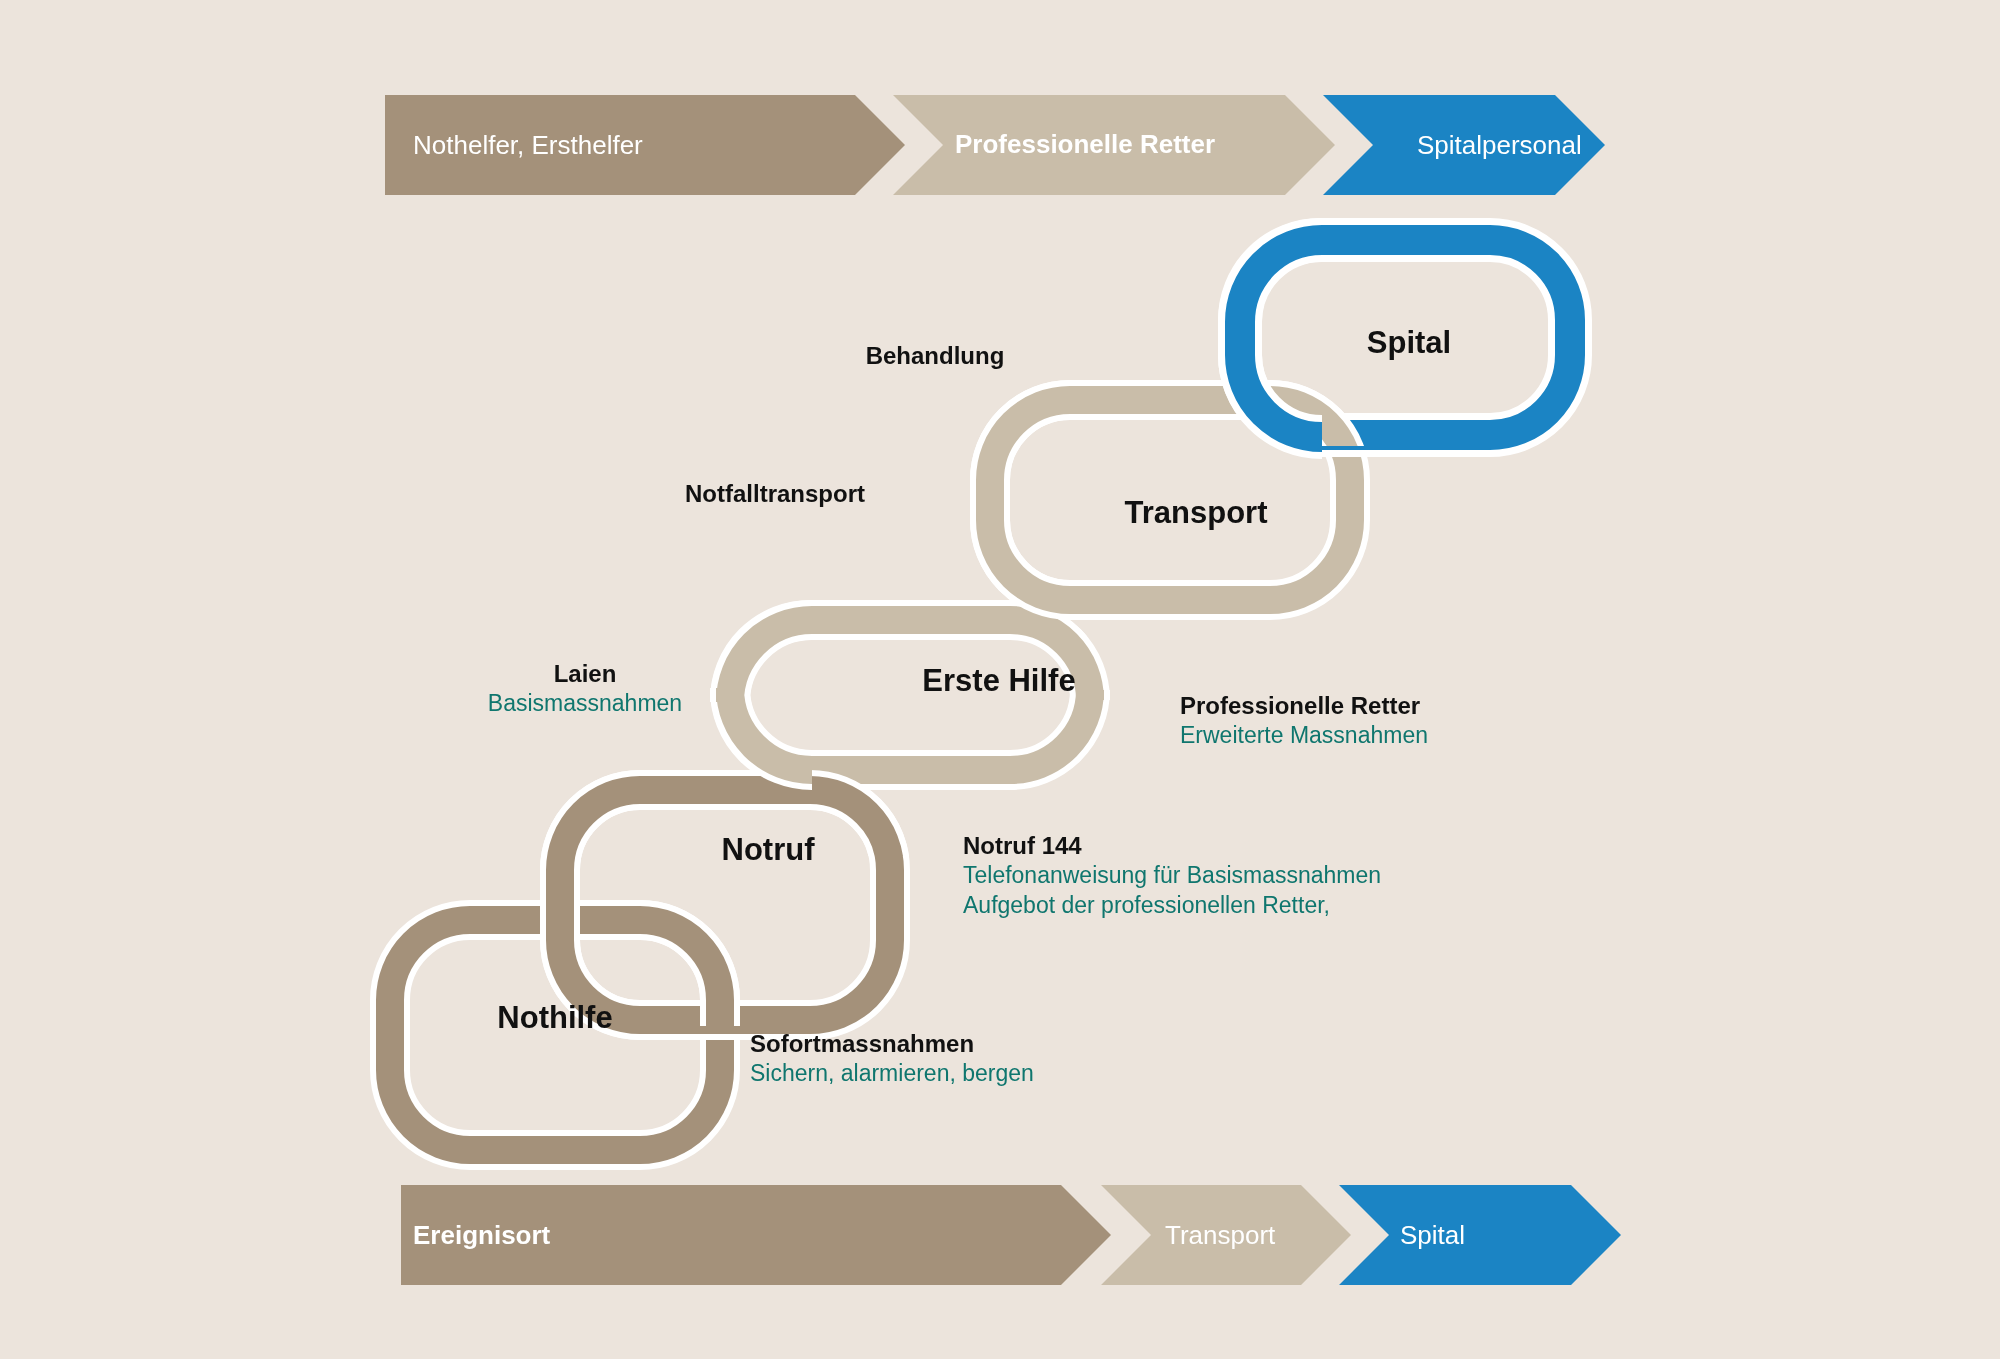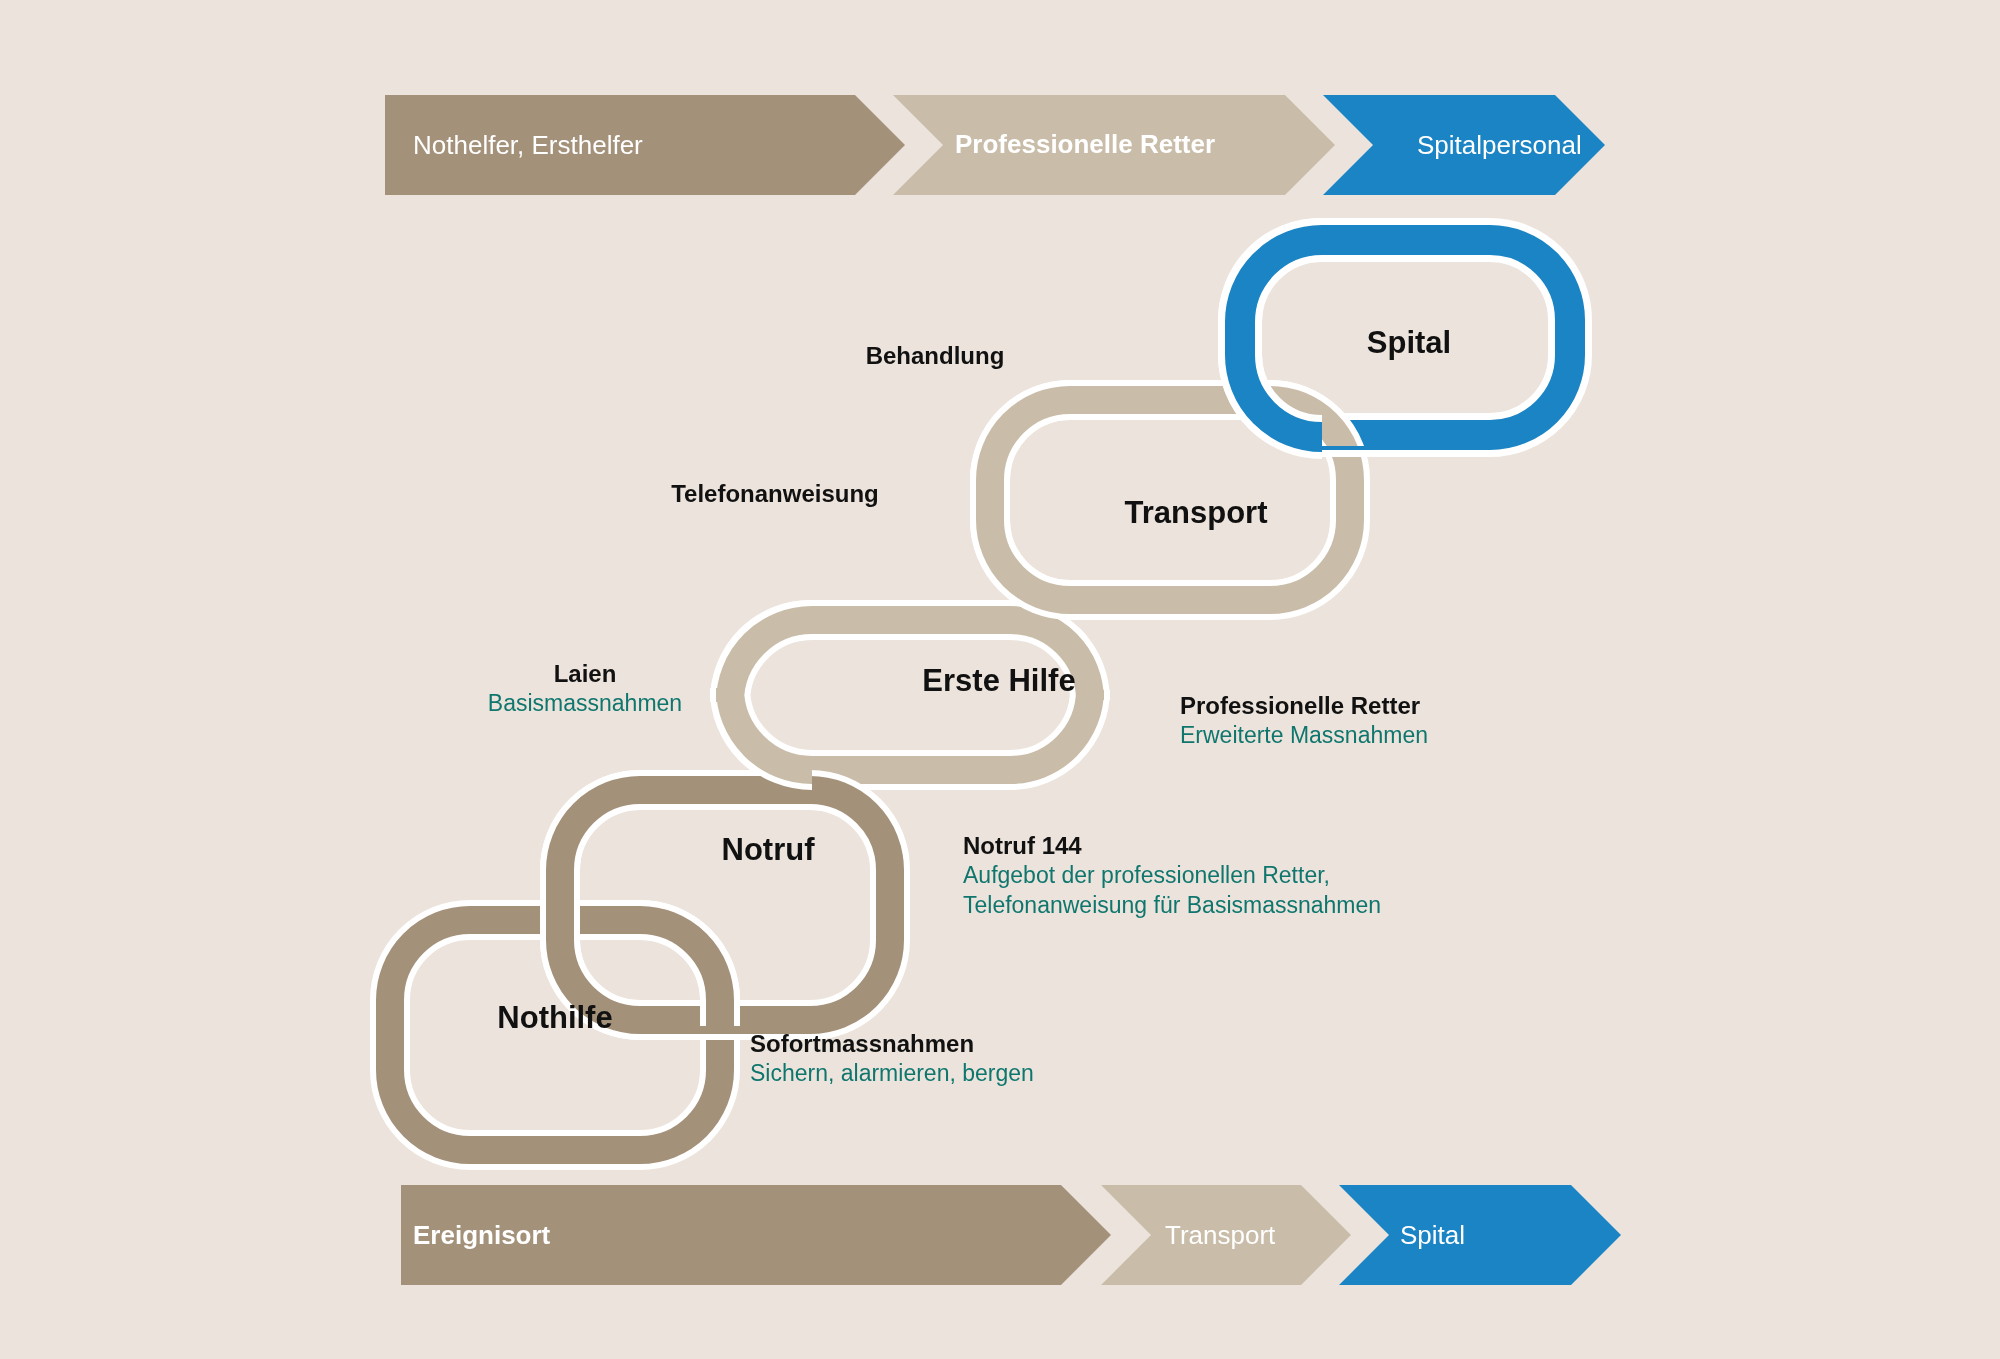--- a/index.html
+++ b/index.html
@@ -147,37 +147,37 @@
   <div class="link-title" style="left:768px;top:850px;">Notruf</div>
   <div class="link-title" style="left:999px;top:681px;">Erste Hilfe</div>
   <div class="link-title" style="left:1196px;top:513px;">Transport</div>
   <div class="link-title" style="left:1409px;top:343px;">Spital</div>
 
   <div class="chain-label right-align" style="left:810px;top:340px;width:250px;">
     <span class="t1">Behandlung</span>
   </div>
 
   <div class="chain-label right-align" style="left:540px;top:478px;width:470px;">
-    <span class="t1">Telefonanweisung</span>
+    <span class="t1">Notfalltransport</span>
   </div>
 
   <div class="chain-label right-align" style="left:380px;top:658px;width:410px;">
     <span class="t1">Laien</span>
     <span class="t2">Basismassnahmen</span>
   </div>
 
   <div class="chain-label" style="left:1180px;top:690px;">
     <span class="t1">Professionelle Retter</span>
     <span class="t2">Erweiterte Massnahmen</span>
   </div>
 
   <div class="chain-label" style="left:963px;top:830px;">
     <span class="t1">Notruf 144</span>
+    <span class="t2">Telefonanweisung für Basismassnahmen</span>
     <span class="t2">Aufgebot der professionellen Retter,</span>
-    <span class="t2">Telefonanweisung für Basismassnahmen</span>
   </div>
 
   <div class="chain-label" style="left:750px;top:1028px;">
     <span class="t1">Sofortmassnahmen</span>
     <span class="t2">Sichern, alarmieren, bergen</span>
   </div>
 
   <div class="band" style="left:385px;top:1185px;padding-left:16px;">
     <svg width="1220" height="100" viewBox="0 0 1220 100">
       <polygon points="0,0 660,0 710,50 660,100 0,100" fill="#a4917a"></polygon>

